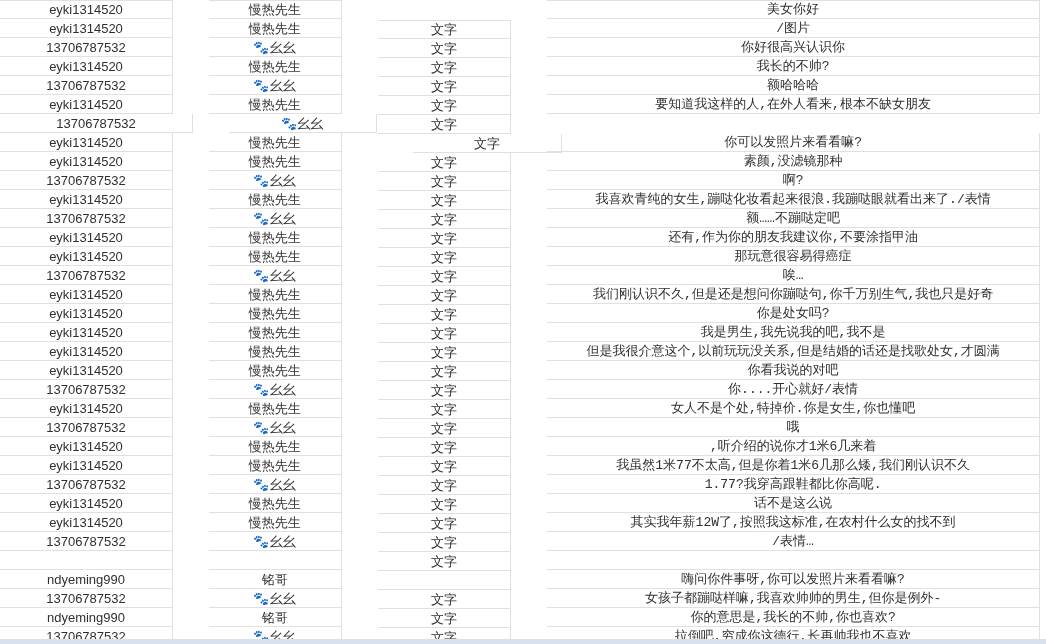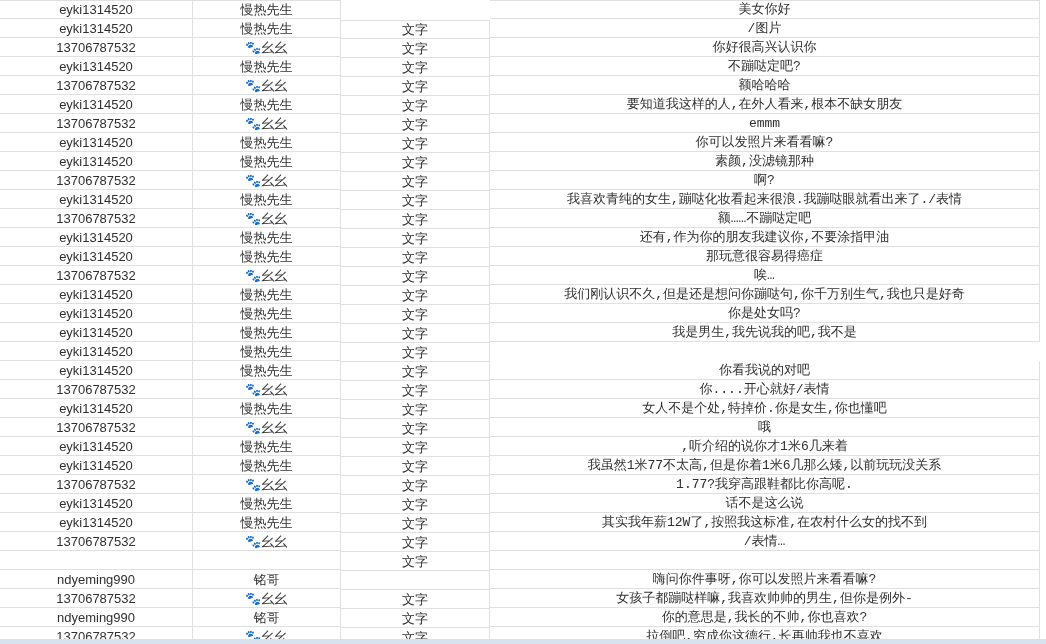--- a/index.html
+++ b/index.html
@@ -18,20 +18,21 @@
   .grid {
     position: absolute;
     top: 0;
     left: 0;
     width: 1040px;
   }
   .row {
     display: flex;
     height: 19px;
     box-sizing: border-box;
+    gap: 36px;
   }
   .cell {
     box-sizing: border-box;
     height: 19px;
     border-right: 1px solid var(--grid, #e0e0e0);
     border-bottom: 1px solid var(--grid, #e0e0e0);
     display: flex;
     align-items: center;
     justify-content: center;
     font-size: 13px;
@@ -79,42 +80,41 @@
     <div class="cell col-user">13706787532</div>
     <div class="cell col-nick">🐾幺幺</div>
     <div class="cell col-type">文字</div>
     <div class="cell col-msg">你好很高兴认识你</div>
   </div>
 
   <div class="row">
     <div class="cell col-user">eyki1314520</div>
     <div class="cell col-nick">慢热先生</div>
     <div class="cell col-type">文字</div>
-    <div class="cell col-msg">不蹦哒定吧?</div>
+    <div class="cell col-msg">我长的不帅?</div>
   </div>
 
   <div class="row">
     <div class="cell col-user">13706787532</div>
     <div class="cell col-nick">🐾幺幺</div>
     <div class="cell col-type">文字</div>
     <div class="cell col-msg">额哈哈哈</div>
   </div>
 
   <div class="row">
     <div class="cell col-user">eyki1314520</div>
     <div class="cell col-nick">慢热先生</div>
     <div class="cell col-type">文字</div>
     <div class="cell col-msg">要知道我这样的人,在外人看来,根本不缺女朋友</div>
   </div>
 
   <div class="row">
     <div class="cell col-user">13706787532</div>
     <div class="cell col-nick">🐾幺幺</div>
     <div class="cell col-type">文字</div>
-    <div class="cell col-msg">emmm</div>
   </div>
 
   <div class="row">
     <div class="cell col-user">eyki1314520</div>
     <div class="cell col-nick">慢热先生</div>
     <div class="cell col-type">文字</div>
     <div class="cell col-msg">你可以发照片来看看嘛?</div>
   </div>
 
   <div class="row">
@@ -184,20 +184,21 @@
     <div class="cell col-user">eyki1314520</div>
     <div class="cell col-nick">慢热先生</div>
     <div class="cell col-type">文字</div>
     <div class="cell col-msg">我是男生,我先说我的吧,我不是</div>
   </div>
 
   <div class="row">
     <div class="cell col-user">eyki1314520</div>
     <div class="cell col-nick">慢热先生</div>
     <div class="cell col-type">文字</div>
+    <div class="cell col-msg">但是我很介意这个,以前玩玩没关系,但是结婚的话还是找歌处女,才圆满</div>
   </div>
 
   <div class="row">
     <div class="cell col-user">eyki1314520</div>
     <div class="cell col-nick">慢热先生</div>
     <div class="cell col-type">文字</div>
     <div class="cell col-msg">你看我说的对吧</div>
   </div>
 
   <div class="row">
@@ -225,21 +226,21 @@
     <div class="cell col-user">eyki1314520</div>
     <div class="cell col-nick">慢热先生</div>
     <div class="cell col-type">文字</div>
     <div class="cell col-msg">,听介绍的说你才1米6几来着</div>
   </div>
 
   <div class="row">
     <div class="cell col-user">eyki1314520</div>
     <div class="cell col-nick">慢热先生</div>
     <div class="cell col-type">文字</div>
-    <div class="cell col-msg">我虽然1米77不太高,但是你着1米6几那么矮,以前玩玩没关系</div>
+    <div class="cell col-msg">我虽然1米77不太高,但是你着1米6几那么矮,我们刚认识不久</div>
   </div>
 
   <div class="row">
     <div class="cell col-user">13706787532</div>
     <div class="cell col-nick">🐾幺幺</div>
     <div class="cell col-type">文字</div>
     <div class="cell col-msg">1.77?我穿高跟鞋都比你高呢.</div>
   </div>
 
   <div class="row">

